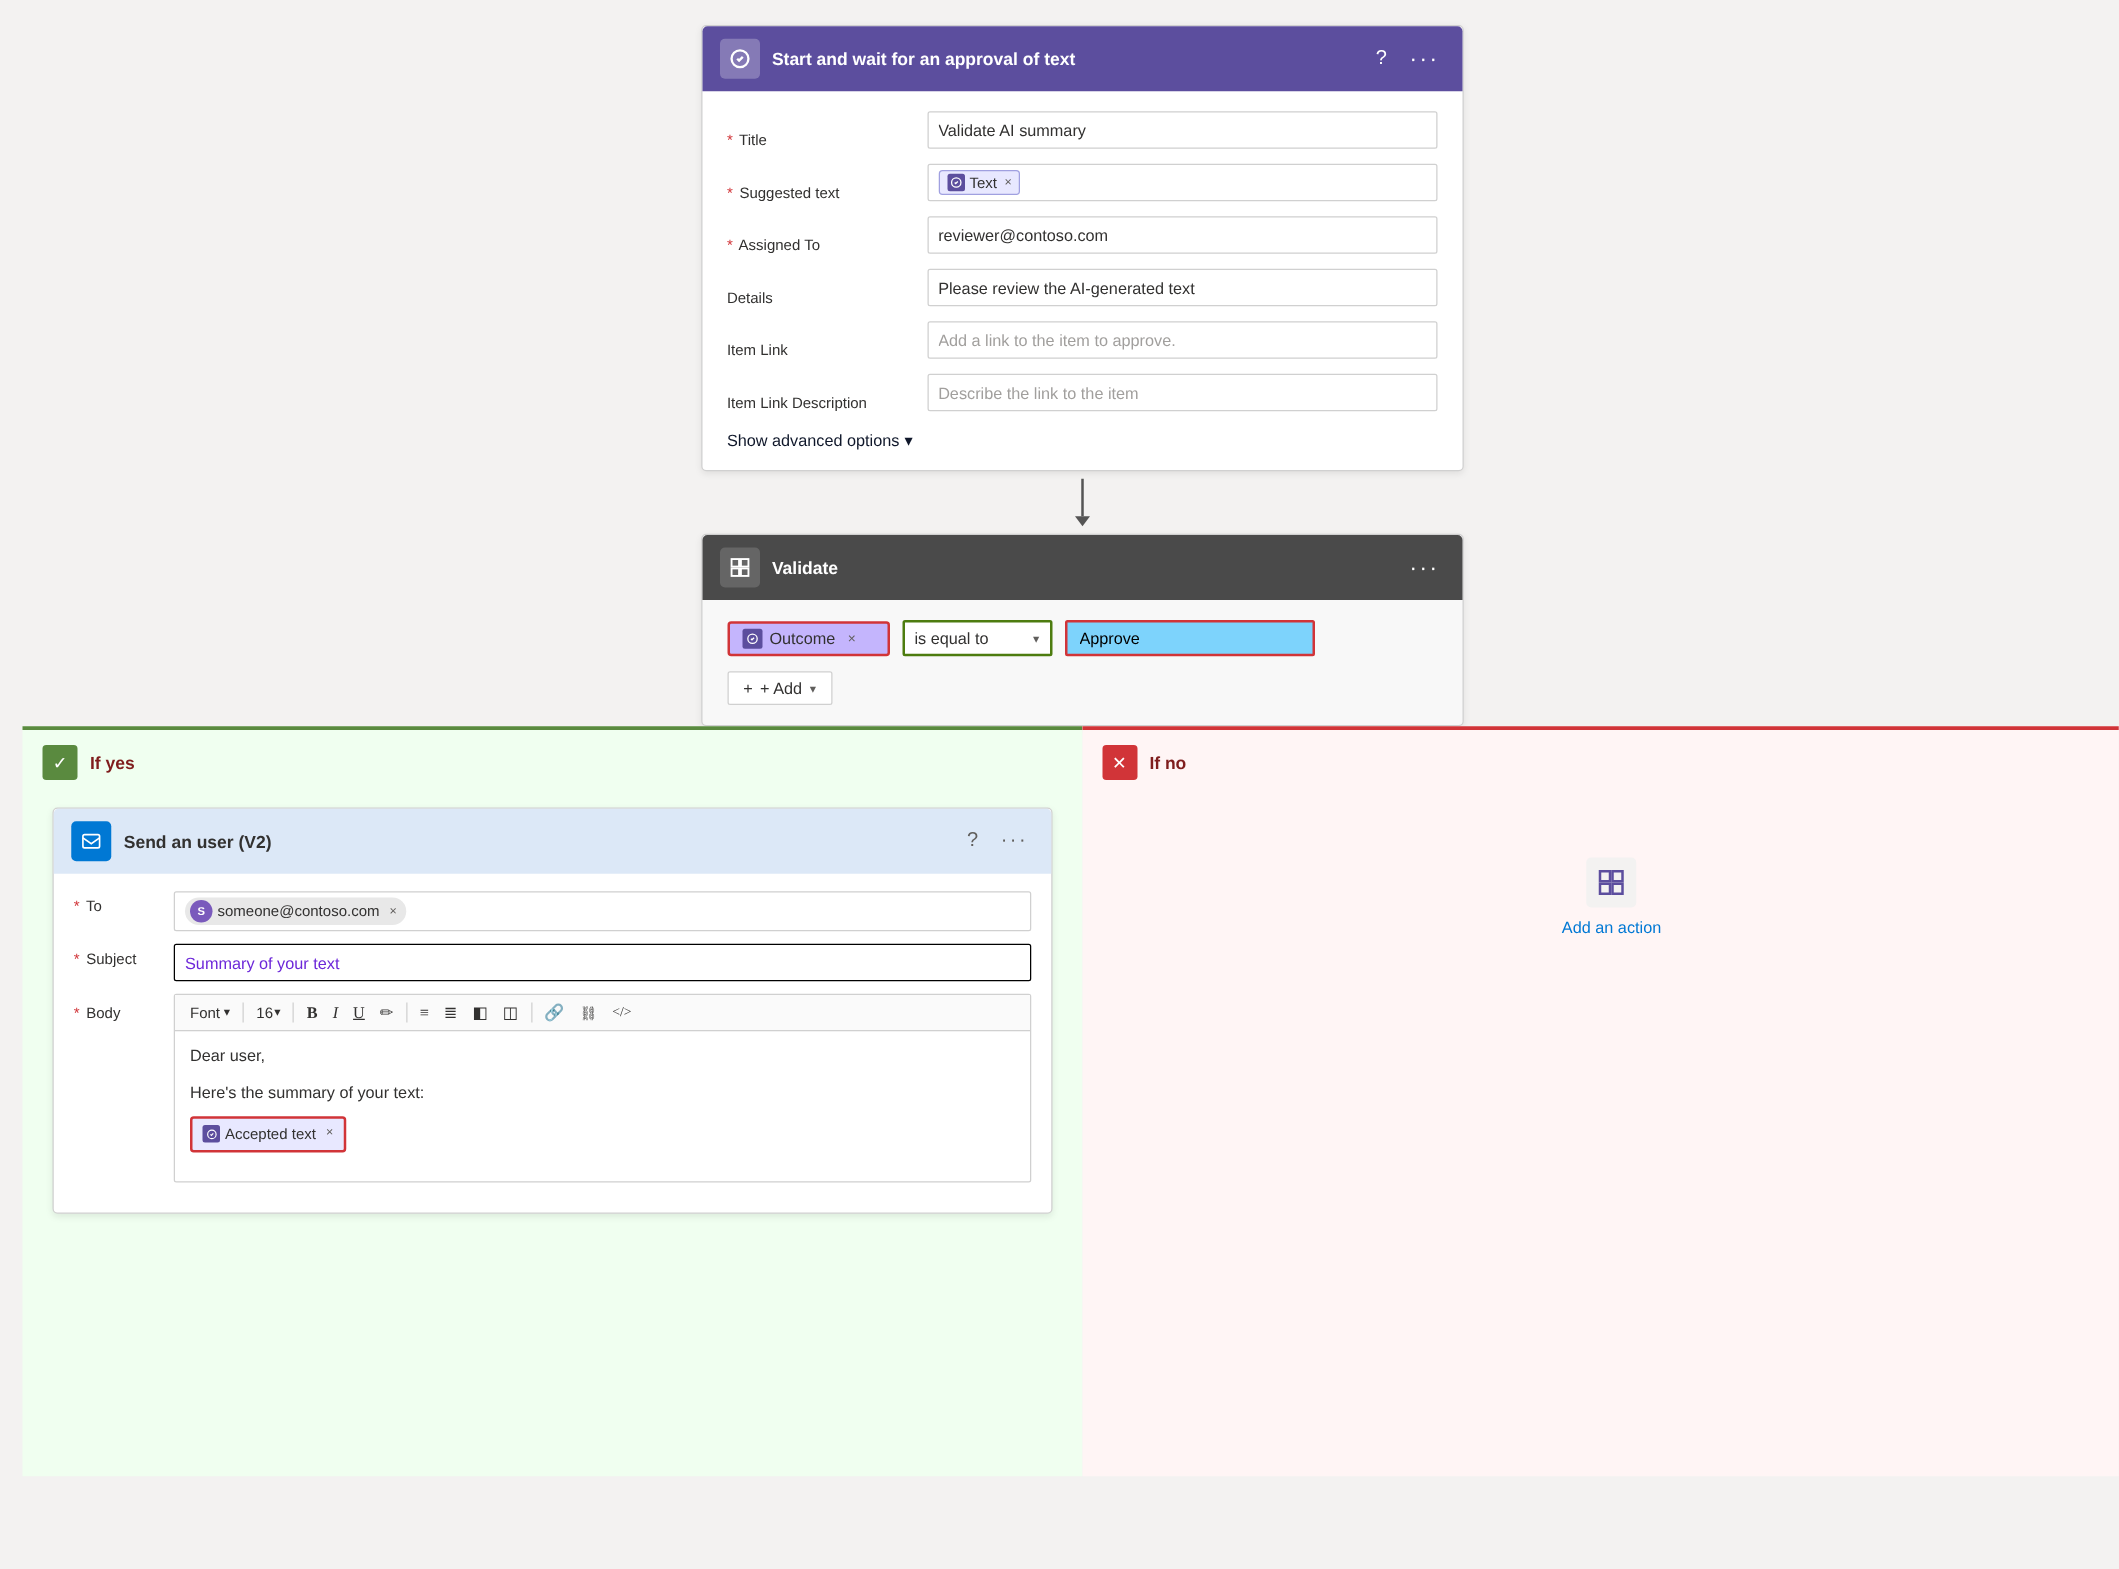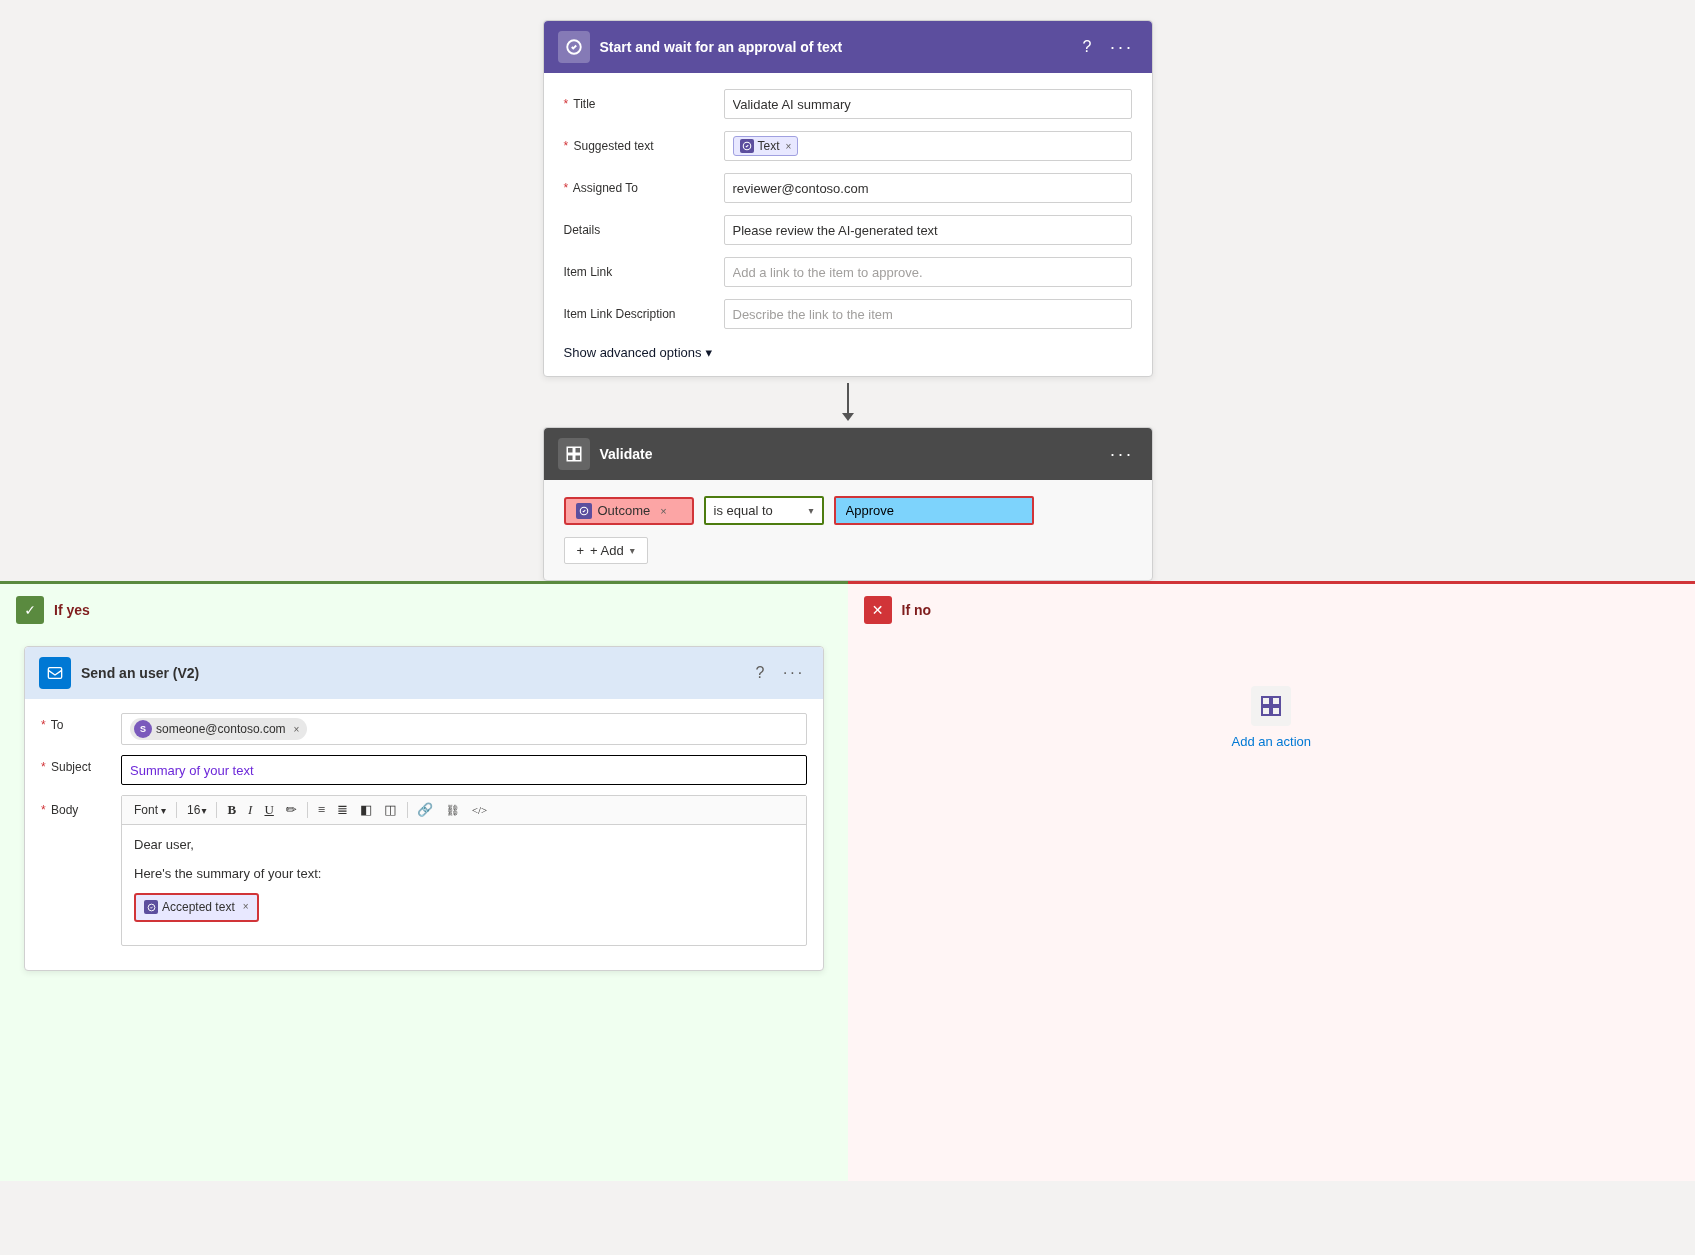--- a/index.html
+++ b/index.html
@@ -8,21 +8,21 @@
       background: #f3f2f1;
       font-size: 13px;
       color: #323130;
       overflow-x: auto;
     }
     .page {
       width: 1695px;
       min-height: 1255px;
       background: #f3f2f1;
       position: relative;
-      padding: 20px 0;
+      padding: 20px 18px;
     }
 
     
     .approval-card {
       width: 610px;
       margin: 0 auto;
       background: #fff;
       border: 1px solid #d0d0d0;
       border-radius: 4px;
       box-shadow: 0 2px 6px rgba(0,0,0,0.08);
@@ -55,21 +55,21 @@
     .icon-btn {
       background: none; border: none; cursor: pointer;
       color: #fff; font-size: 16px; padding: 2px 4px;
       display: flex; align-items: center; justify-content: center;
     }
     .card-body {
       padding: 16px 20px;
     }
     .field-row {
       display: flex;
-      align-items: center;
+      align-items: flex-end;
       margin-bottom: 12px;
       gap: 10px;
     }
     .field-label {
       width: 150px;
       font-size: 12px;
       color: #323130;
       flex-shrink: 0;
     }
     .field-label .required {
@@ -193,21 +193,21 @@
     }
     .condition-row {
       display: flex;
       align-items: center;
       gap: 10px;
       margin-bottom: 12px;
     }
     .outcome-token {
       display: inline-flex;
       align-items: center;
-      background: #fca5a5;
+      background: #c4b5fd;
       border: 2px solid #d13438;
       border-radius: 3px;
       padding: 4px 10px;
       font-size: 13px;
       gap: 6px;
       min-width: 130px;
     }
     .outcome-token .token-icon {
       width: 16px; height: 16px;
       background: #5c4e9e;

